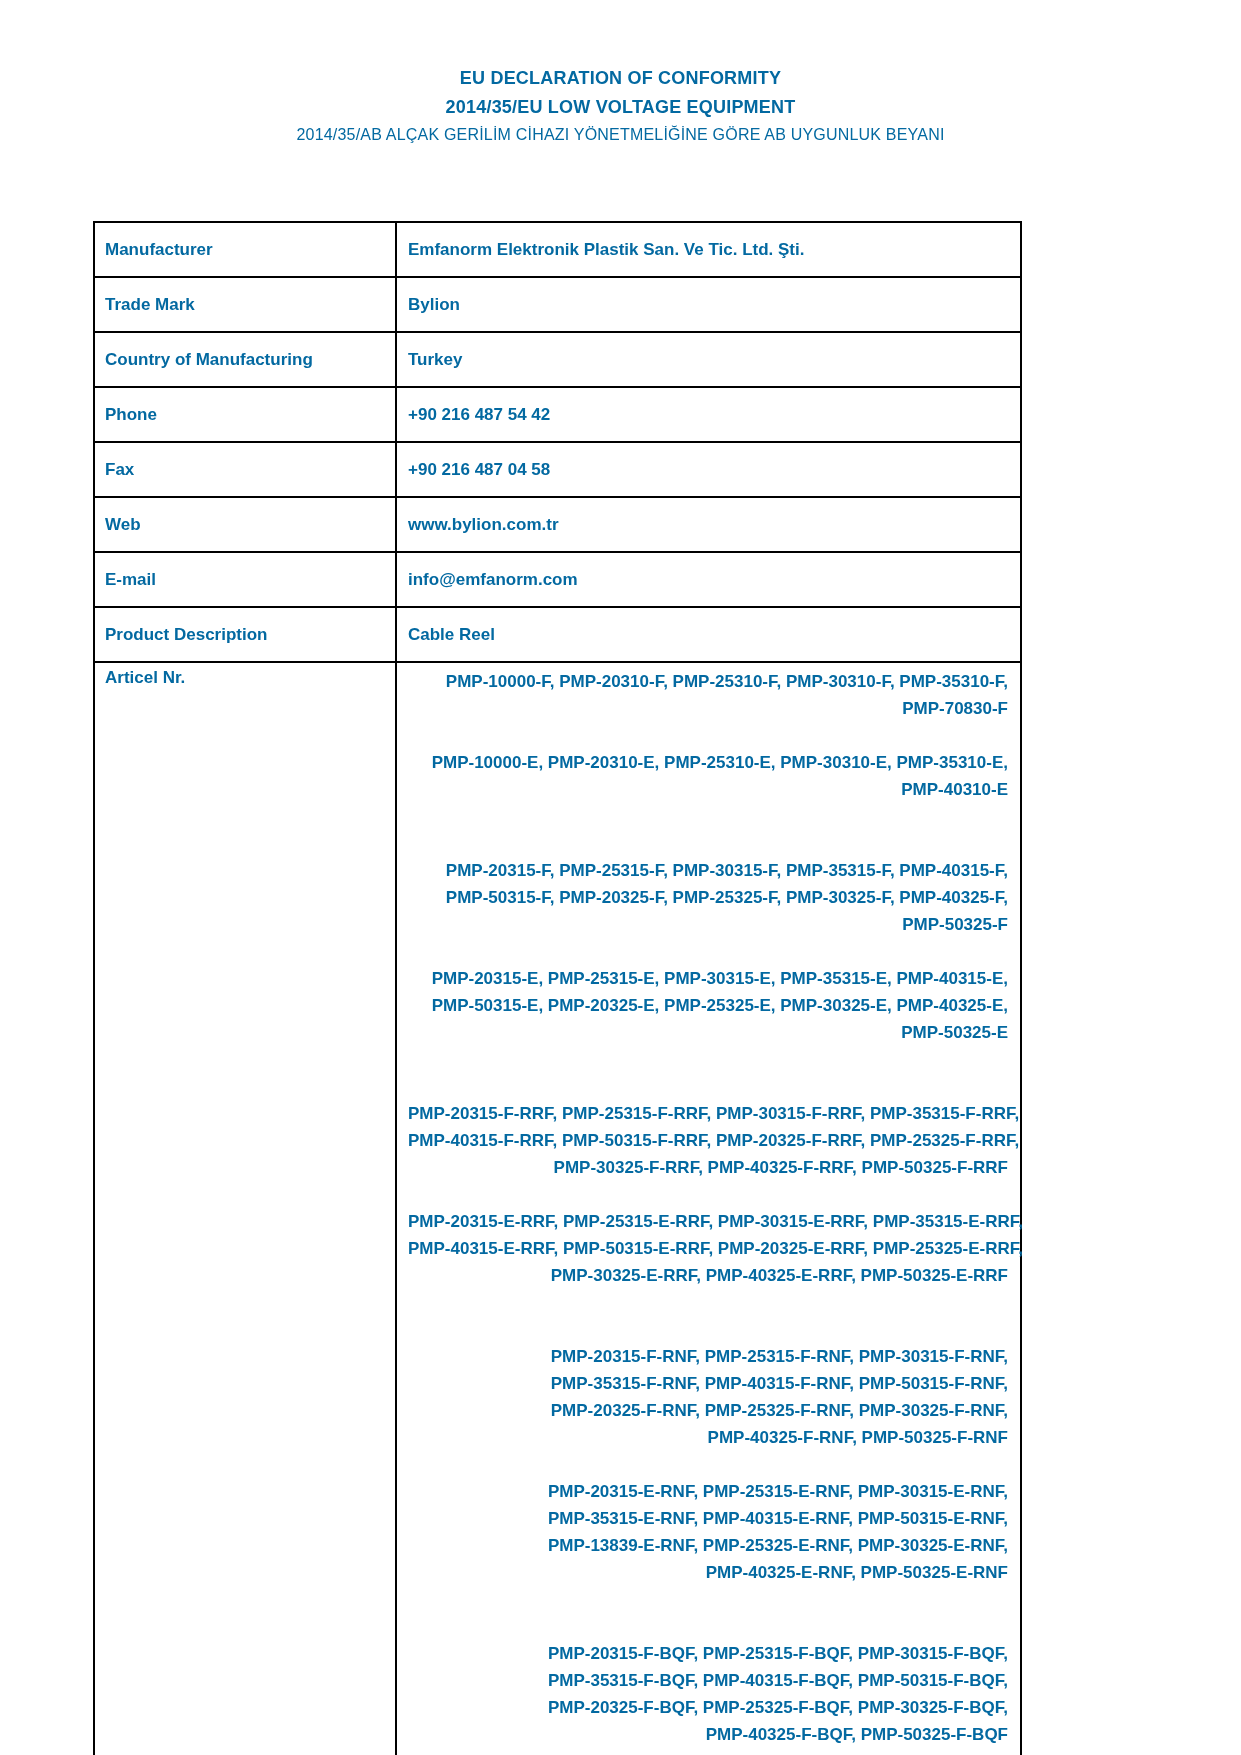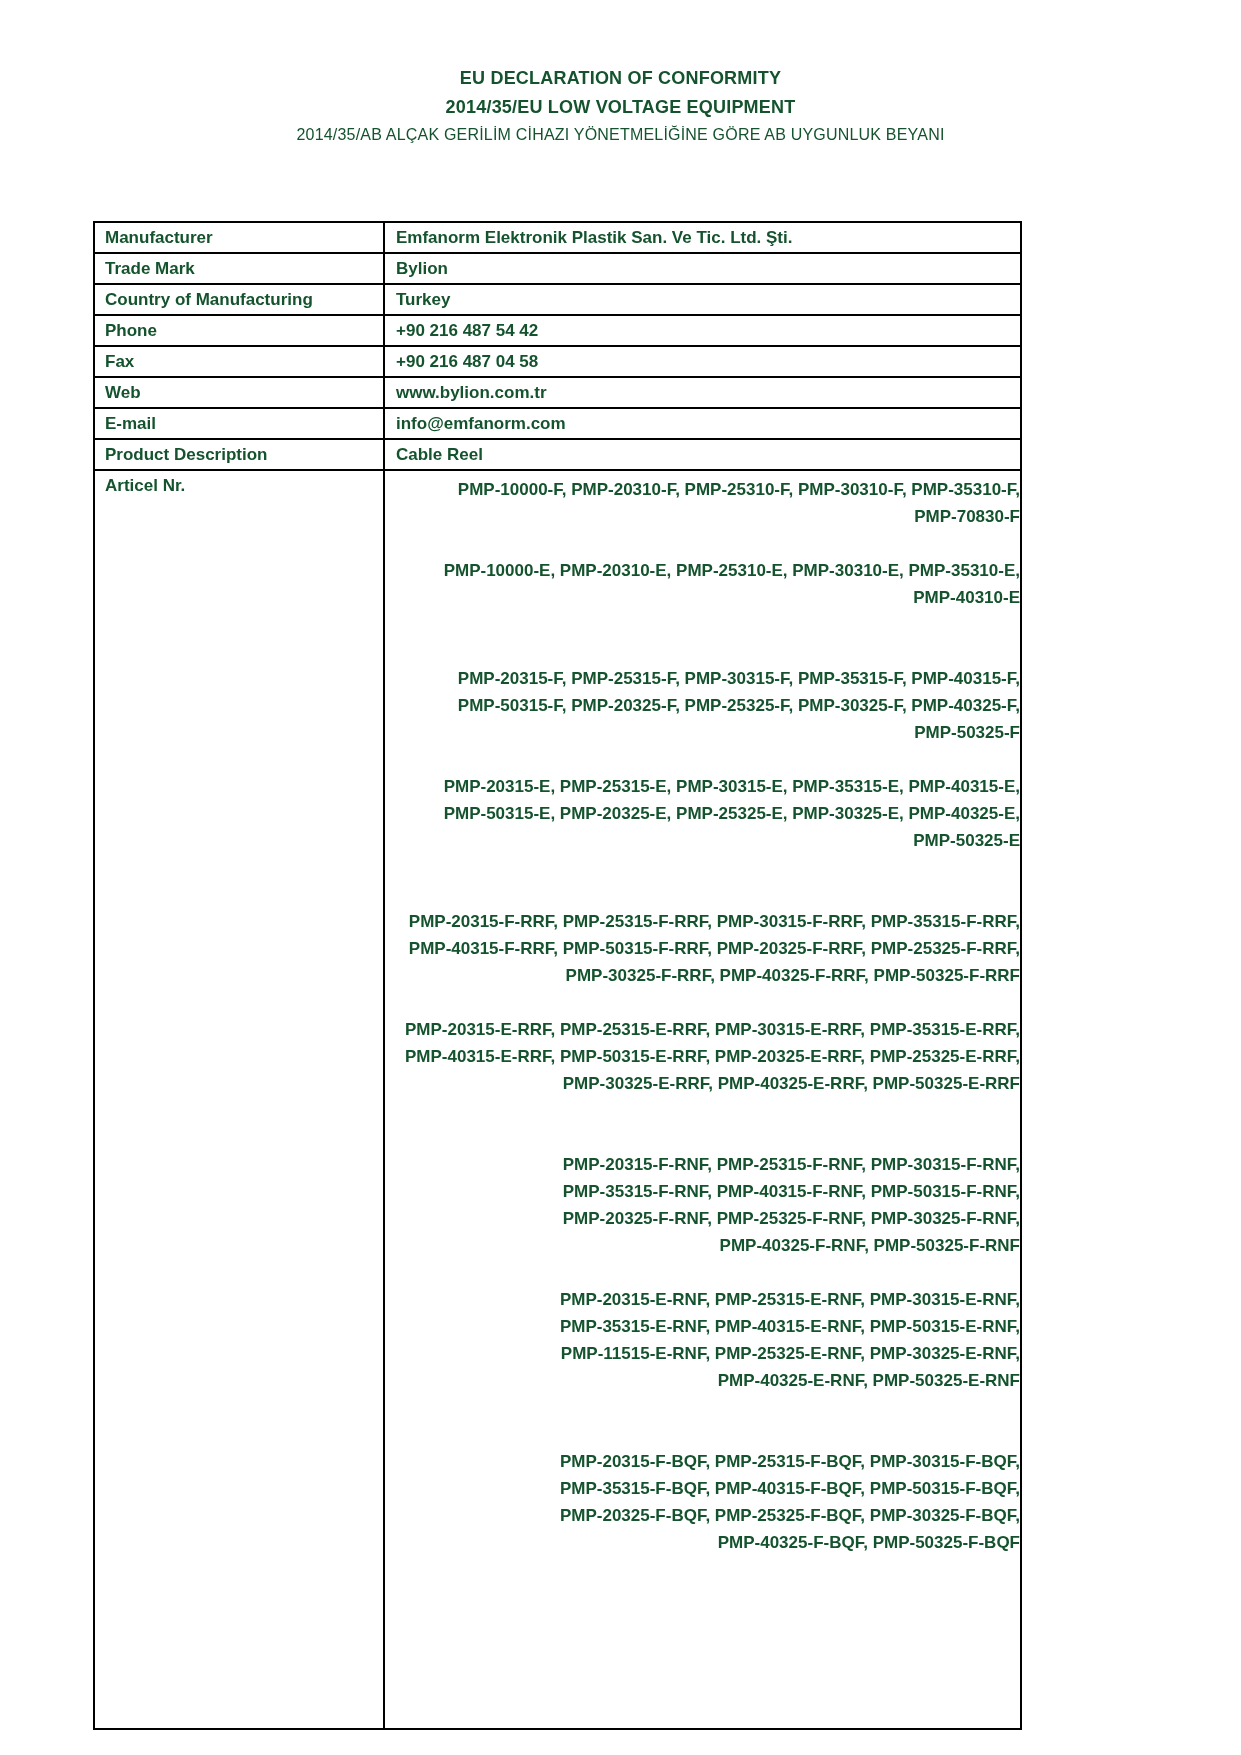--- a/index.html
+++ b/index.html
@@ -5,21 +5,21 @@
   html, body {
     margin: 0;
     padding: 0;
     background: #ffffff;
   }
   .page {
     position: relative;
     width: 1241px;
     height: 1755px;
     background: #ffffff;
-    color: #14532d;
+    color: #0369a1;
     font-family: "Liberation Sans", sans-serif;
     overflow: hidden;
   }
   .doc-header {
     padding-top: 64px;
     text-align: center;
   }
   .title-line {
     font-size: 18px;
     font-weight: bold;
@@ -38,21 +38,21 @@
     top: 221px;
     width: 929px;
     border-collapse: collapse;
     table-layout: fixed;
   }
   .decl-table td {
     border: 2px solid #000000;
     font-size: 17px;
     font-weight: bold;
     vertical-align: middle;
-    padding: 0;
+    padding: 12px;
   }
   .decl-table td.label-cell {
     width: 278px;
     padding-left: 10px;
     height: 29px;
   }
   .decl-table td.value-cell {
     padding-left: 11px;
     height: 29px;
   }
@@ -145,21 +145,21 @@
             <div class="art-line">PMP-40315-E-RRF, PMP-50315-E-RRF, PMP-20325-E-RRF, PMP-25325-E-RRF,</div>
             <div class="art-line">PMP-30325-E-RRF, PMP-40325-E-RRF, PMP-50325-E-RRF</div>
             <div class="art-gap-2"></div>
             <div class="art-line">PMP-20315-F-RNF, PMP-25315-F-RNF, PMP-30315-F-RNF,</div>
             <div class="art-line">PMP-35315-F-RNF, PMP-40315-F-RNF, PMP-50315-F-RNF,</div>
             <div class="art-line">PMP-20325-F-RNF, PMP-25325-F-RNF, PMP-30325-F-RNF,</div>
             <div class="art-line">PMP-40325-F-RNF, PMP-50325-F-RNF</div>
             <div class="art-gap-1"></div>
             <div class="art-line">PMP-20315-E-RNF, PMP-25315-E-RNF, PMP-30315-E-RNF,</div>
             <div class="art-line">PMP-35315-E-RNF, PMP-40315-E-RNF, PMP-50315-E-RNF,</div>
-            <div class="art-line">PMP-11515-E-RNF, PMP-25325-E-RNF, PMP-30325-E-RNF,</div>
+            <div class="art-line">PMP-13839-E-RNF, PMP-25325-E-RNF, PMP-30325-E-RNF,</div>
             <div class="art-line">PMP-40325-E-RNF, PMP-50325-E-RNF</div>
             <div class="art-gap-2"></div>
             <div class="art-line">PMP-20315-F-BQF, PMP-25315-F-BQF, PMP-30315-F-BQF,</div>
             <div class="art-line">PMP-35315-F-BQF, PMP-40315-F-BQF, PMP-50315-F-BQF,</div>
             <div class="art-line">PMP-20325-F-BQF, PMP-25325-F-BQF, PMP-30325-F-BQF,</div>
             <div class="art-line">PMP-40325-F-BQF, PMP-50325-F-BQF</div>
           </td>
       </tr>
     </tbody>
   </table>

